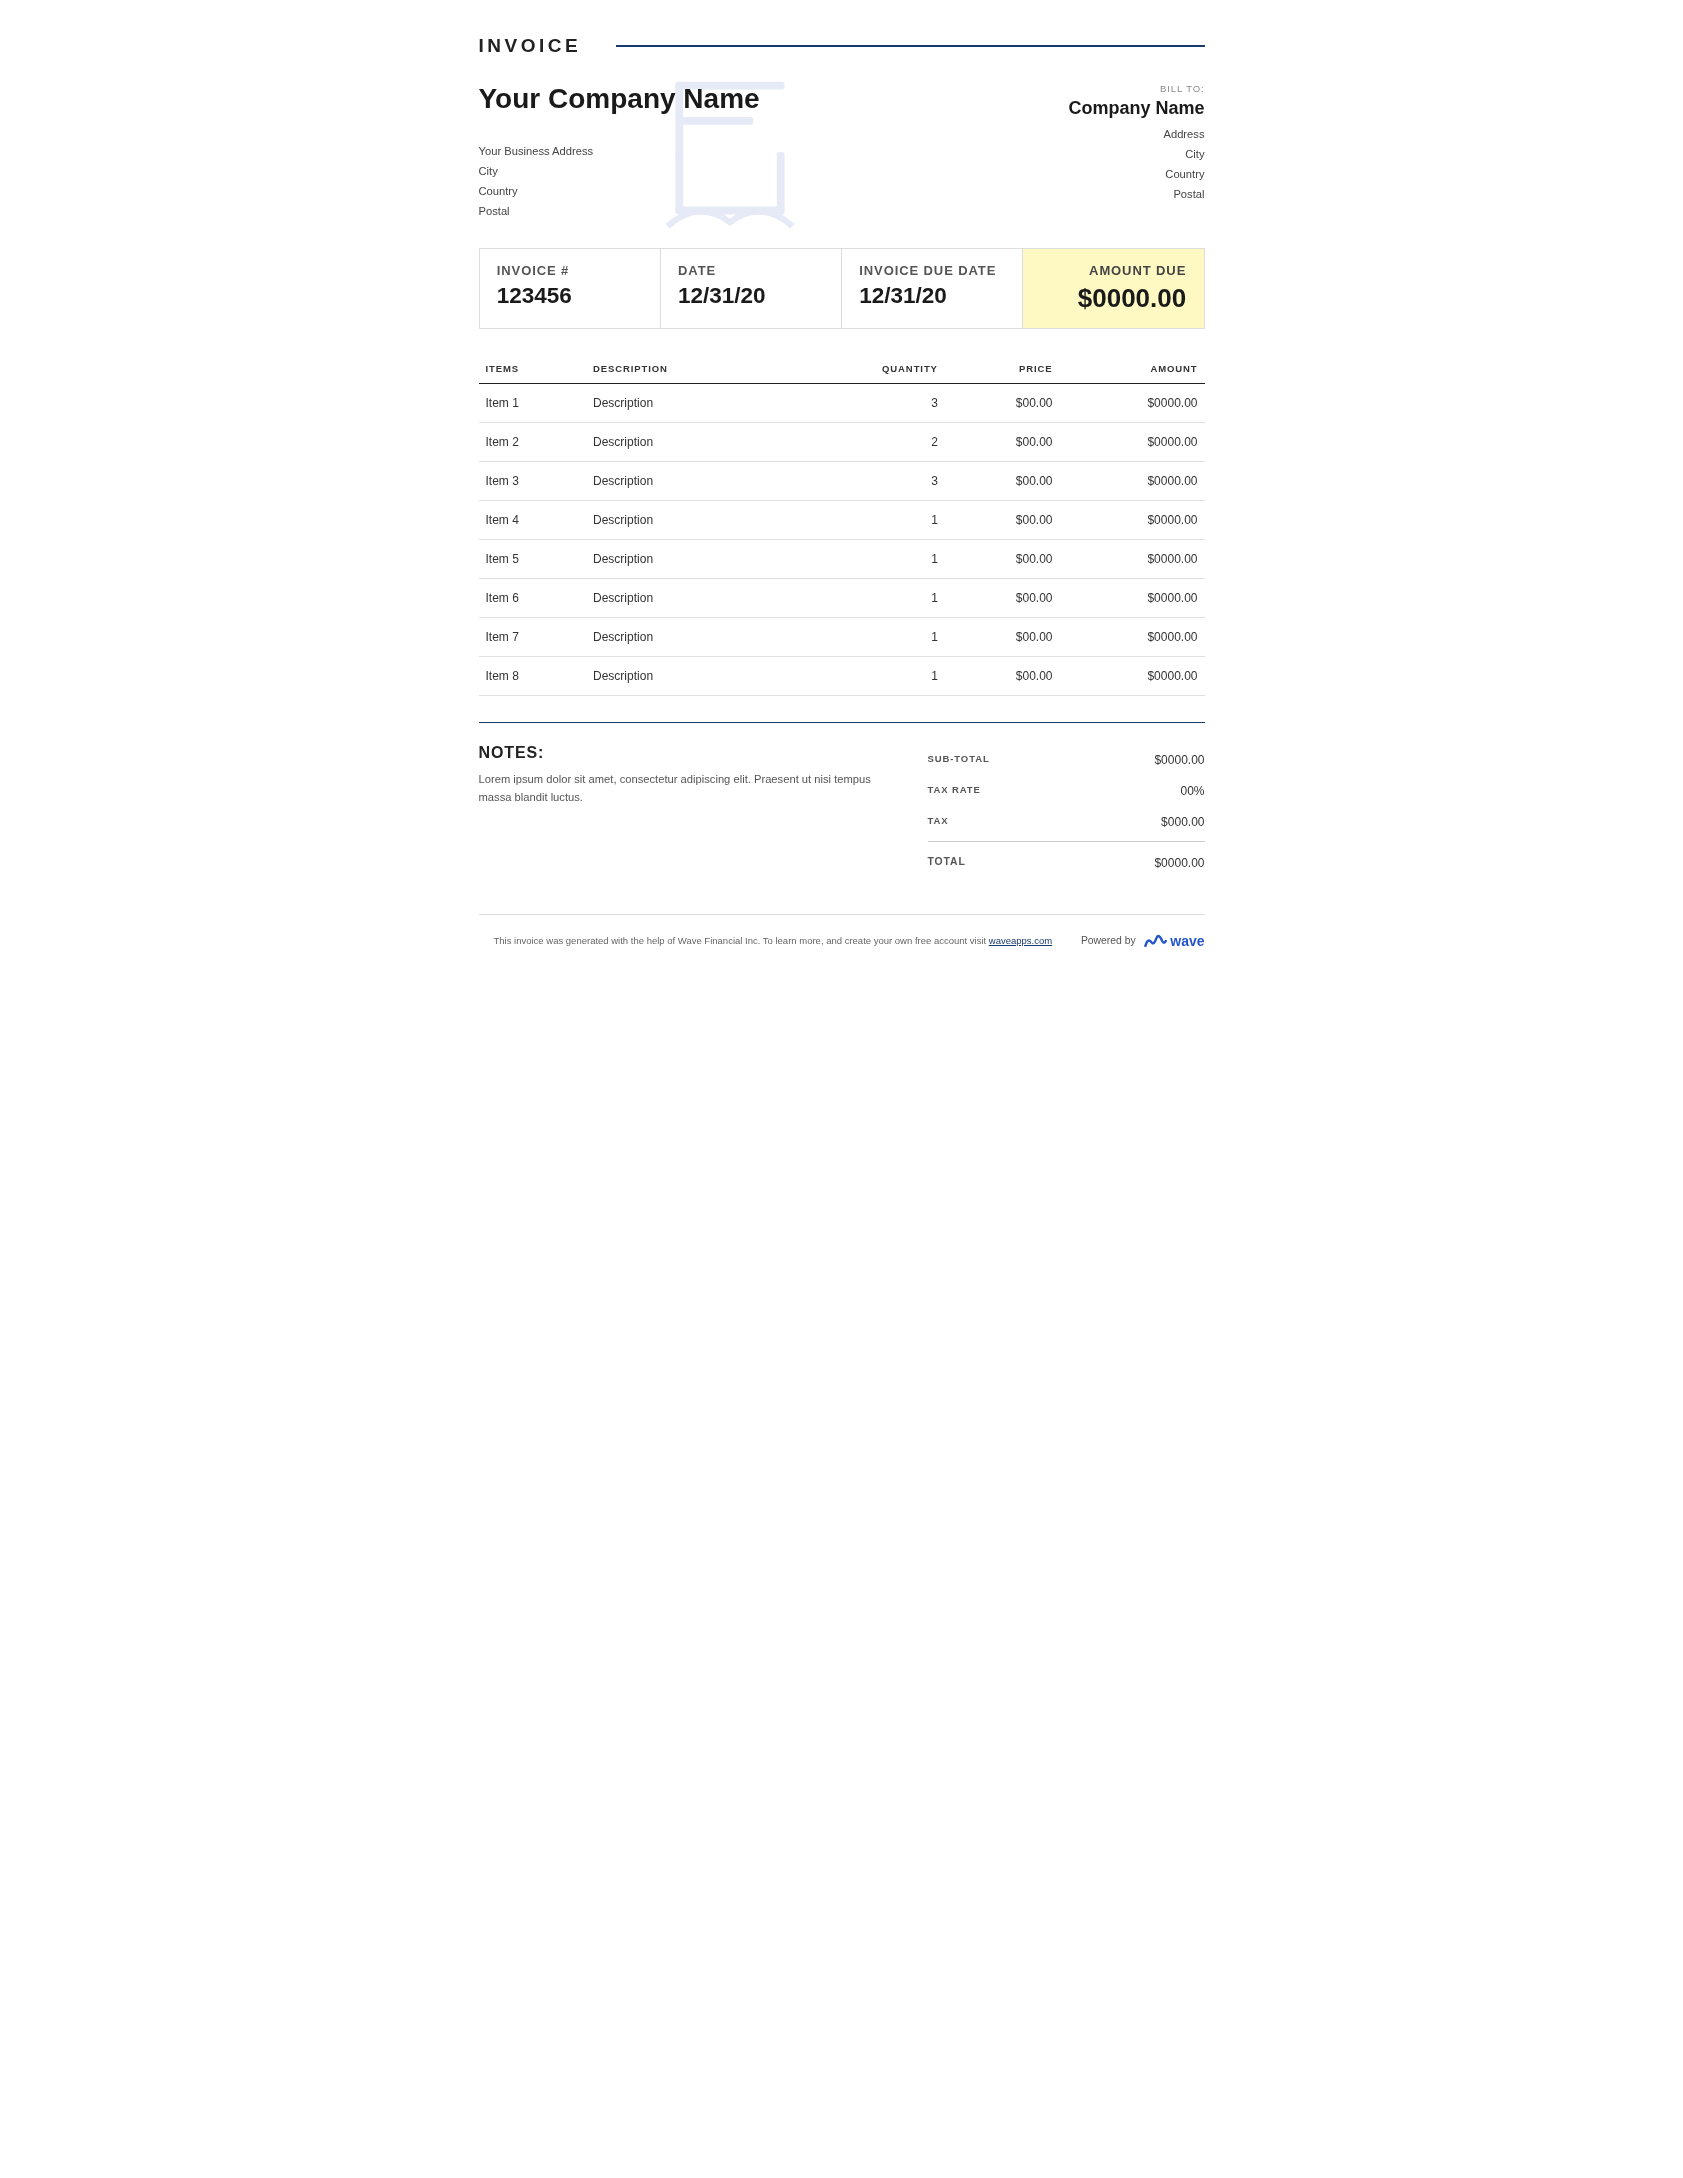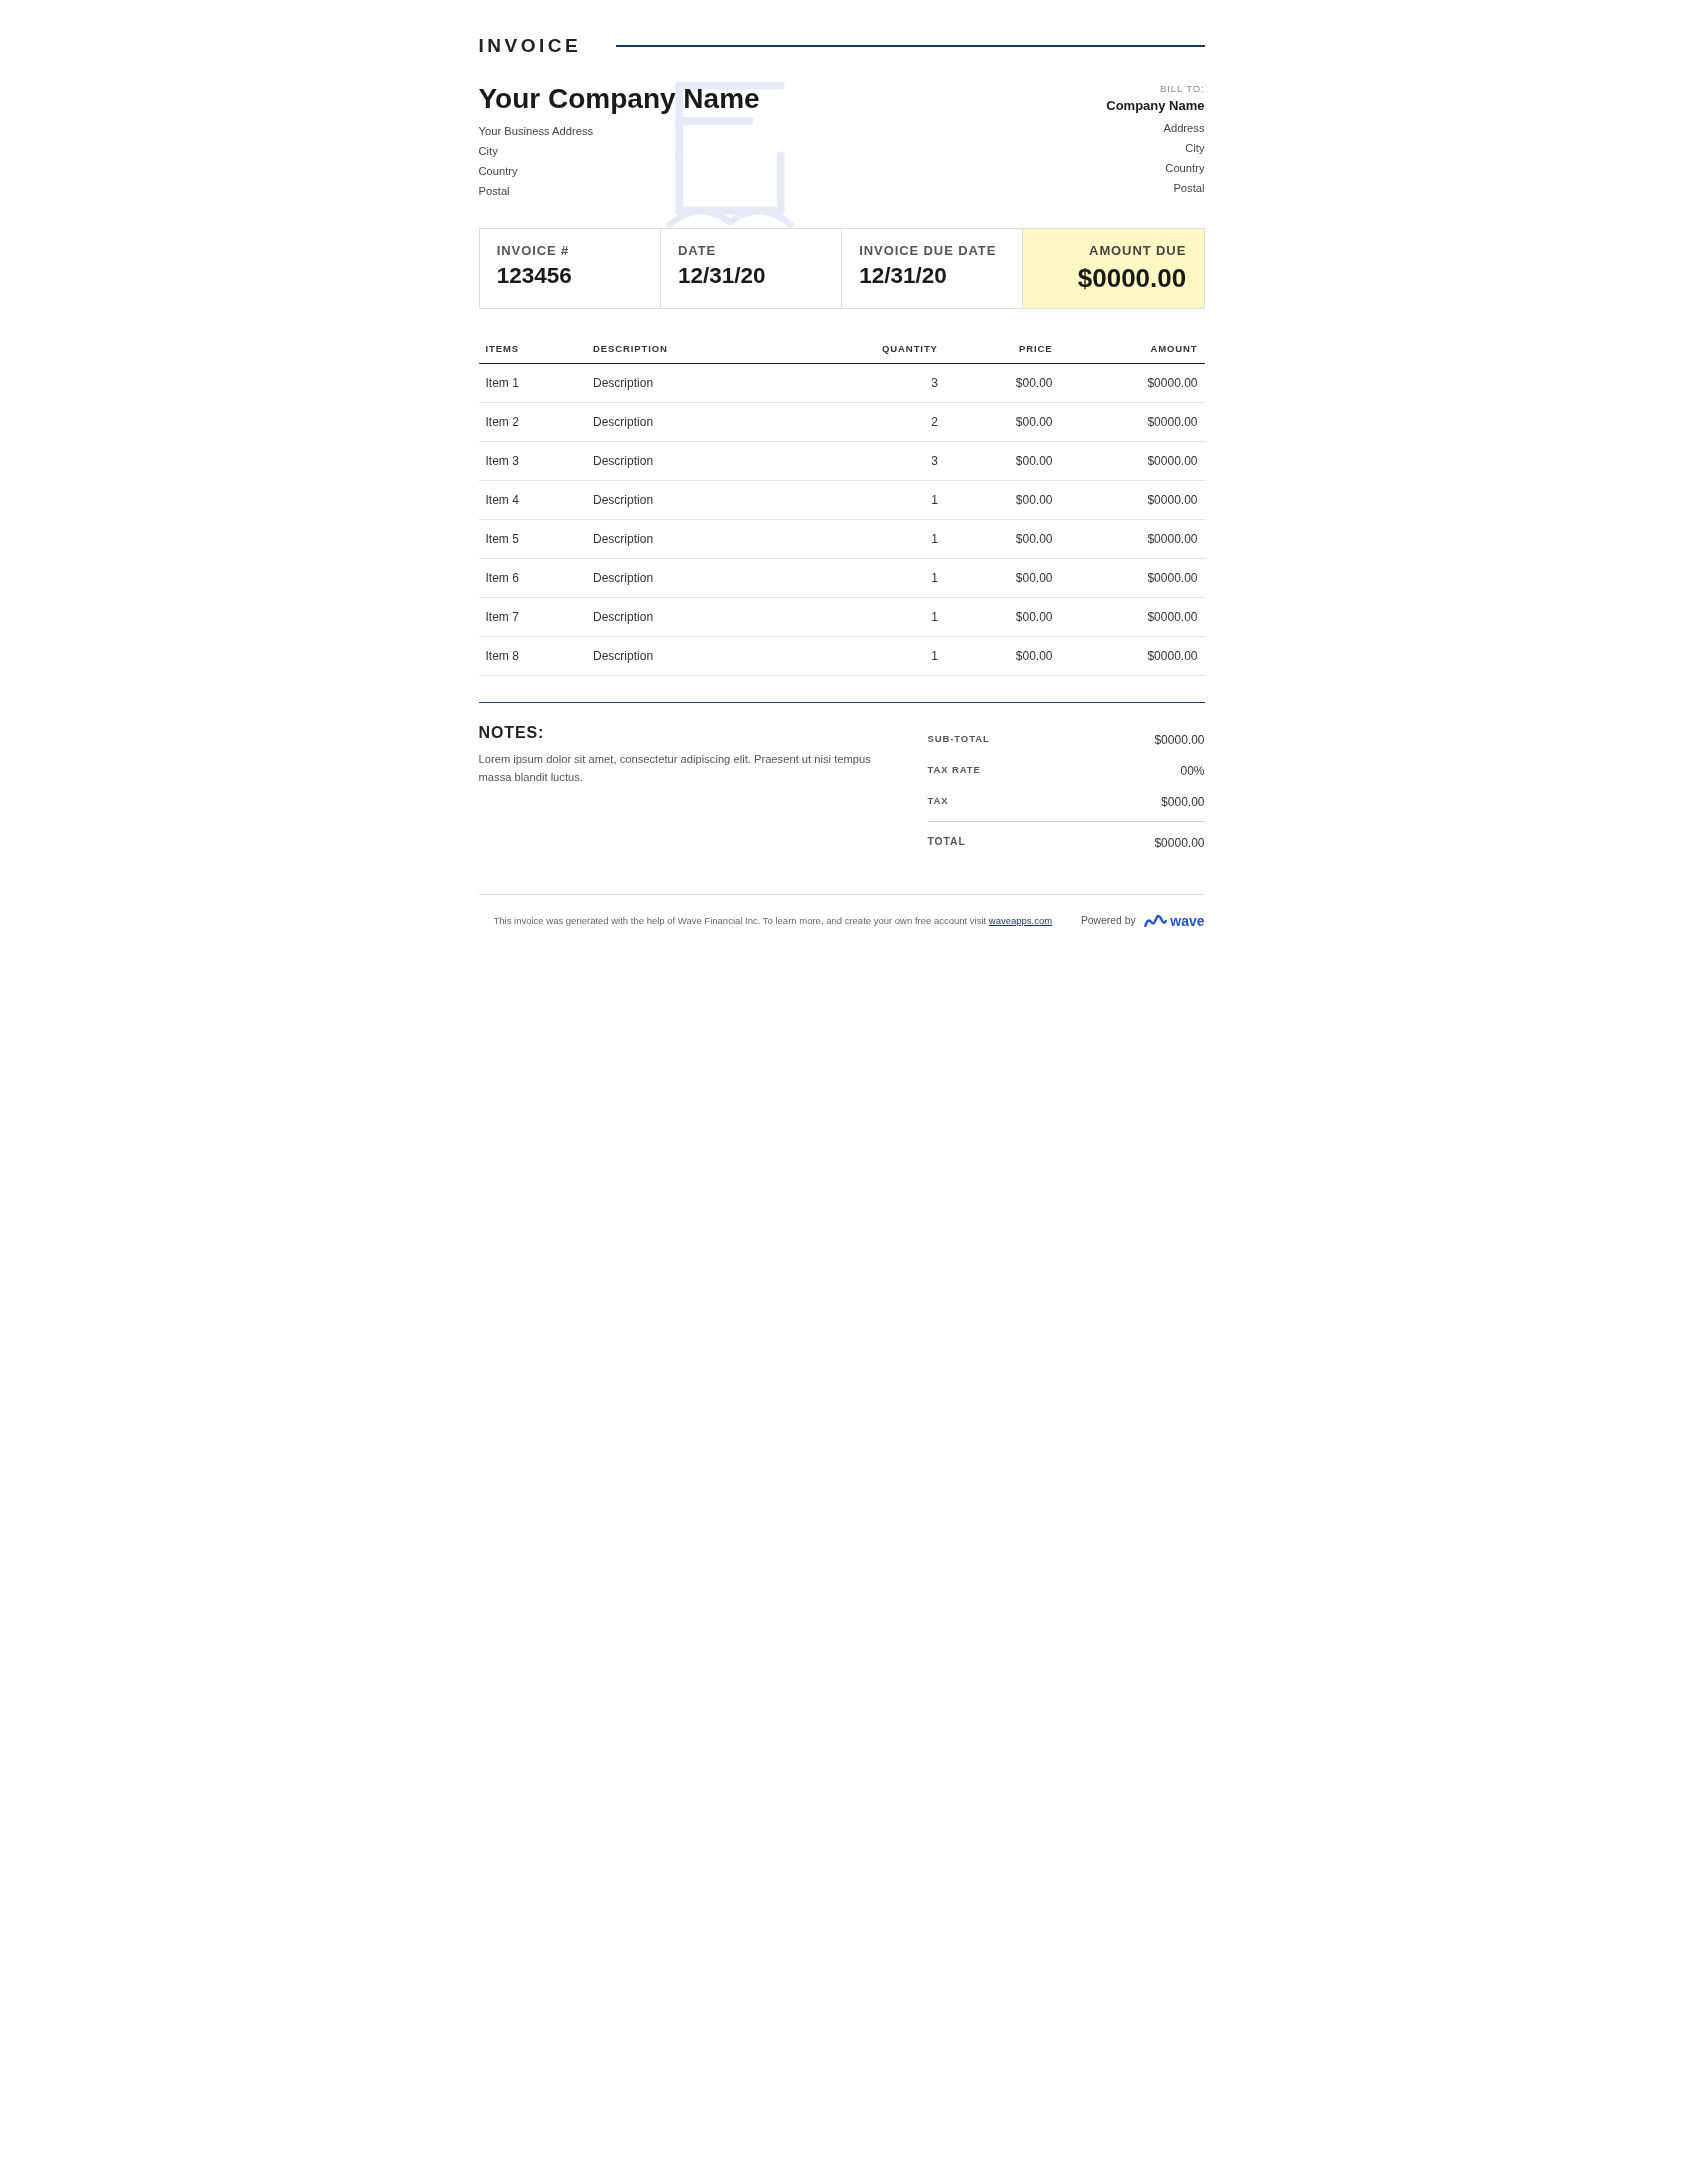--- a/index.html
+++ b/index.html
@@ -40,21 +40,21 @@
       position: relative;
     }
 
     .company-left {
       flex: 1;
     }
     .company-name {
       font-size: 28px;
       font-weight: bold;
       color: #1a1a1a;
-      margin-bottom: 6px;
+      margin-bottom: 26px;
     }
     .company-address {
       font-size: 11.2px;
       color: #444;
       line-height: 1.8;
     }
 
     
     .watermark-icon {
       position: absolute;
@@ -72,21 +72,21 @@
       text-align: right;
     }
     .bill-to-label {
       font-size: 9.5px;
       color: #888;
       letter-spacing: 0.9px;
       text-transform: uppercase;
       margin-bottom: 3.5px;
     }
     .bill-to-name {
-      font-size: 13px;
+      font-size: 18px;
       font-weight: bold;
       color: #1a1a1a;
       margin-bottom: 5.2px;
     }
     .bill-to-address {
       font-size: 11.2px;
       color: #444;
       line-height: 1.8;
     }
 

